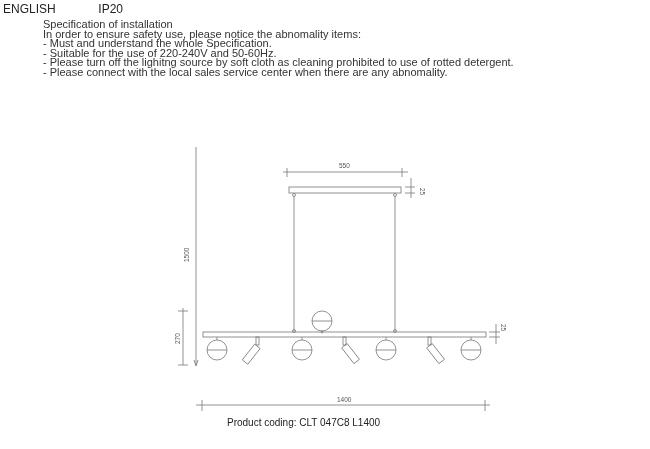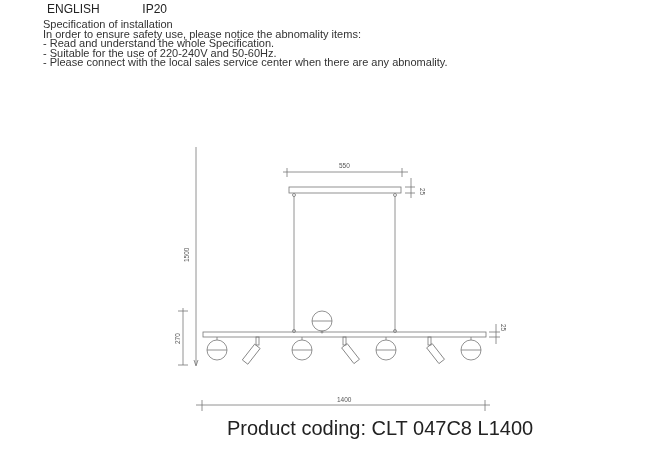--- a/index.html
+++ b/index.html
@@ -1,37 +1,38 @@
 <!DOCTYPE html>
 <html><head>
   <meta charset="utf-8">
   <style>
     html, body { margin: 0; padding: 0; background: #ffffff; }
     body { width: 650px; height: 449px; position: relative; overflow: hidden; font-family: "Liberation Sans", sans-serif; color: #222; }
-    .header { position: absolute; left: 3px; top: 2px; font-size: 12px; color: #222; margin-left: 44px; }
+    .header { position: absolute; left: 3px; top: 2px; font-size: 12px; color: #222; }
     .header .lang { display: inline-block; width: 92px; }
     .spec { position: absolute; left: 11px; top: 20px; font-size: 11px; line-height: 9.5px; color: #333; margin-left: 32px; }
     .spec div { white-space: nowrap; }
     svg.drawing { position: absolute; left: 0; top: 0; }
-    .coding { position: absolute; left: 227px; top: 417px; font-size: 20px; color: #222; white-space: nowrap; }
+    .coding { position: absolute; left: 227px; top: 417px; font-size: 10px; color: #222; white-space: nowrap; }
     .dimtext { font-family: "Liberation Sans", sans-serif; font-size: 6.5px; fill: #555; }
   </style>
 </head>
 <body>
 
 <div class="header">
   <span class="lang">ENGLISH</span>
   <span>IP20</span>
 </div>
 
 <div class="spec">
   <div>Specification of installation</div>
   <div>In order to ensure safety use, please notice the abnomality items:</div>
-  <div>- Read and understand the whole Specification.</div>
+  <div>- Must and understand the whole Specification.</div>
   <div>- Suitable for the use of 220-240V and 50-60Hz.</div>
+  <div>- Please turn off the lighitng source by soft cloth as cleaning prohibited to use of rotted detergent.</div>
   <div>- Please connect with the local sales service center when there are any abnomality.</div>
 </div>
 
 <svg class="drawing" width="650" height="449" viewBox="0 0 650 449">
   <g stroke="#777" fill="none" stroke-width="0.8">
 
     <line x1="196" y1="147" x2="196" y2="365"></line>
     <polyline points="194,360 196,366 198,360"></polyline>
 
     <line x1="183" y1="308" x2="183" y2="365"></line>

